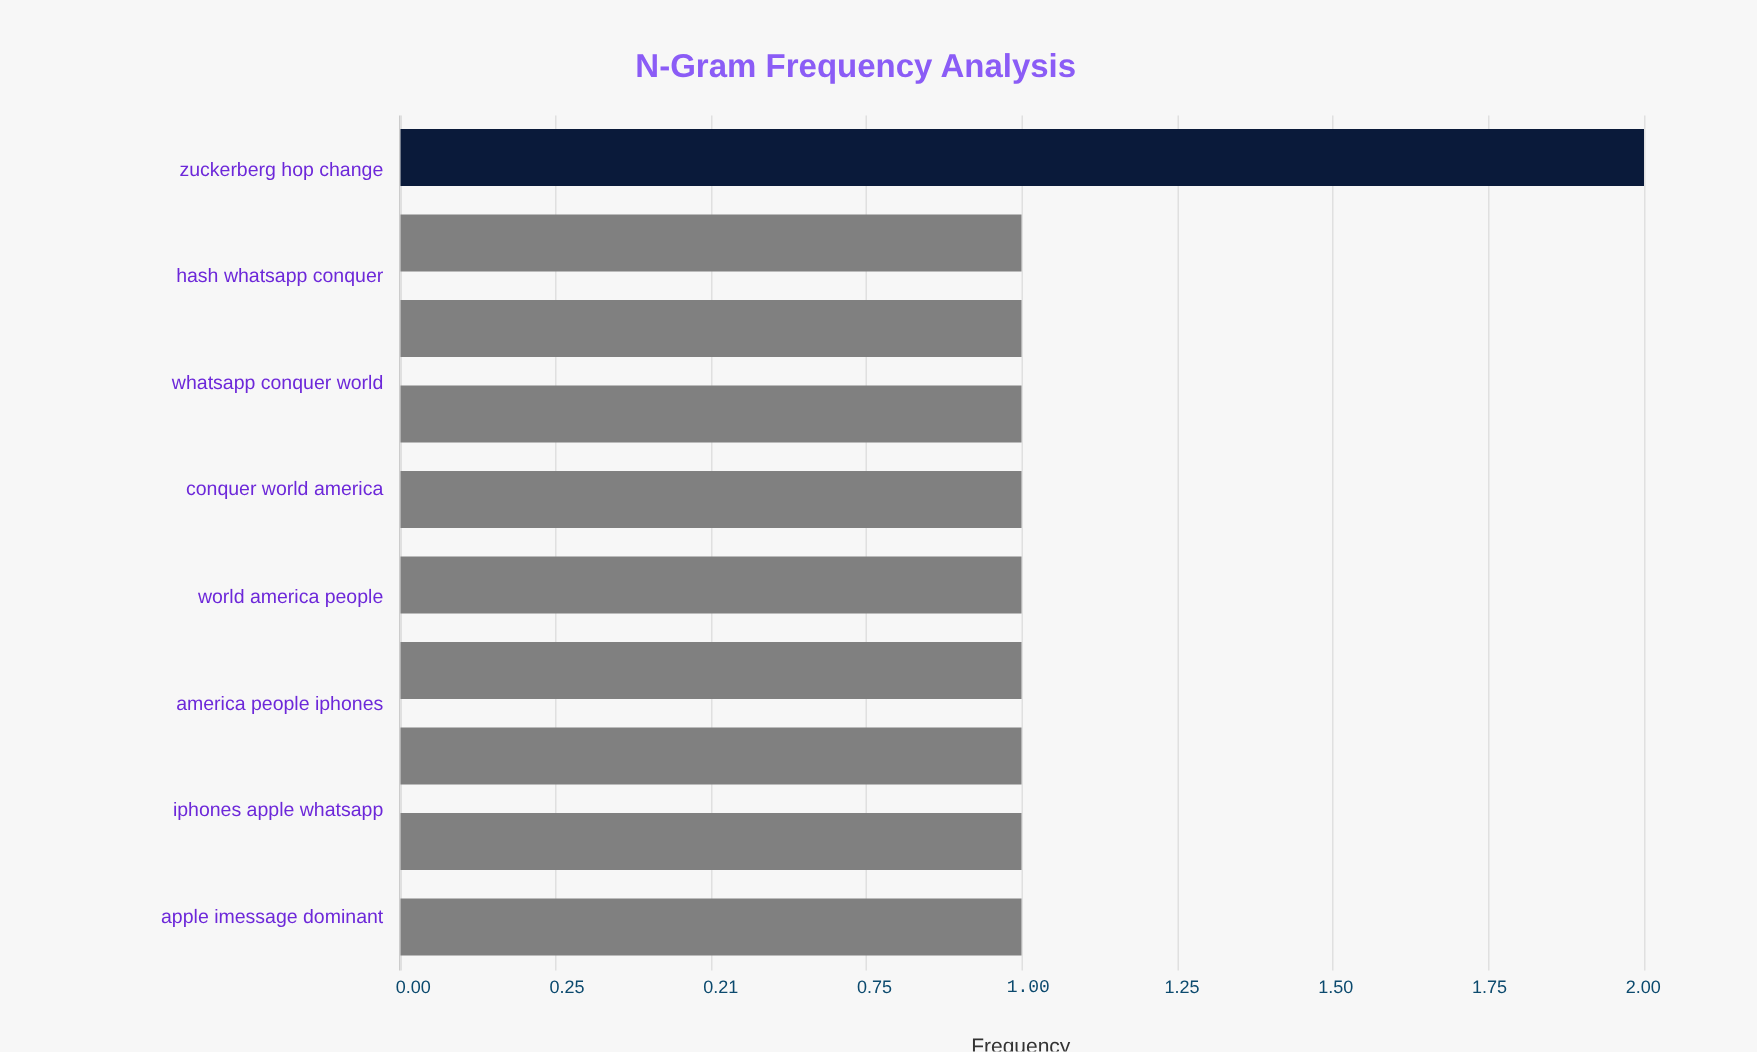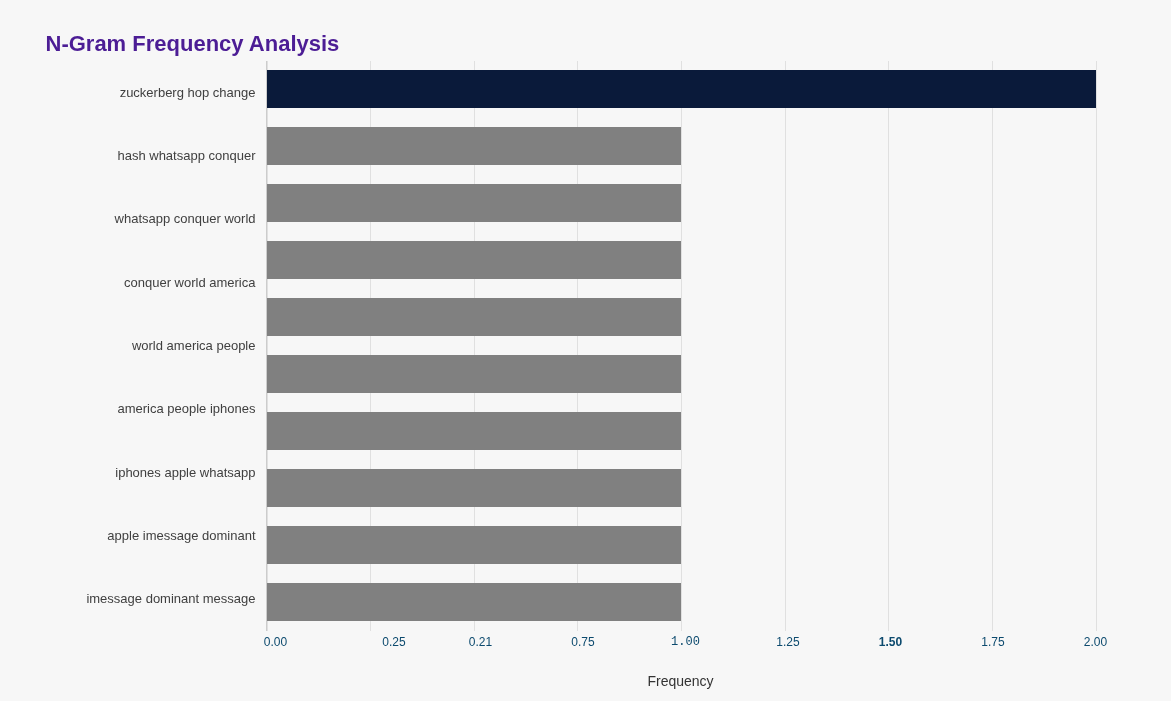--- a/index.html
+++ b/index.html
@@ -13,44 +13,44 @@
       justify-content: center;
     }
     .chart-container {
       width: 1100px;
       height: 680px;
       background: #f7f7f7;
       padding: 20px 40px 60px 10px;
       position: relative;
     }
     .chart-title {
-      text-align: left;
+      text-align: center;
       font-size: 22px;
       font-weight: bold;
-      color: #4c1d95;
-      margin-bottom: 4px;
+      color: #8b5cf6;
+      margin-bottom: 20px;
     }
     .chart-area {
       display: flex;
       flex-direction: row;
       width: 100%;
       height: 570px;
       position: relative;
     }
     .y-axis-labels {
       display: flex;
       flex-direction: column;
       justify-content: space-around;
       width: 220px;
       padding-right: 10px;
       flex-shrink: 0;
     }
     .y-label {
       font-size: 13px;
-      color: #404040;
+      color: #6d28d9;
       text-align: right;
       height: 52px;
       display: flex;
       align-items: center;
       justify-content: flex-end;
     }
     .bars-section {
       flex: 1;
       display: flex;
       flex-direction: column;
@@ -125,21 +125,20 @@
   <div class="chart-area">
     <div class="y-axis-labels" id="y-labels">
         <div class="y-label">zuckerberg hop change</div>
         <div class="y-label">hash whatsapp conquer</div>
         <div class="y-label">whatsapp conquer world</div>
         <div class="y-label">conquer world america</div>
         <div class="y-label">world america people</div>
         <div class="y-label">america people iphones</div>
         <div class="y-label">iphones apple whatsapp</div>
         <div class="y-label">apple imessage dominant</div>
-        <div class="y-label">imessage dominant message</div>
       </div>
     <div class="bars-section">
 
       <div class="grid-lines" id="grid-lines">
           <div class="grid-line" style="left: 0%;"></div>
           <div class="grid-line" style="left: 12.5%;"></div>
           <div class="grid-line" style="left: 25%;"></div>
           <div class="grid-line" style="left: 37.5%;"></div>
           <div class="grid-line" style="left: 50%;"></div>
           <div class="grid-line" style="left: 62.5%;"></div>
@@ -178,23 +177,23 @@
           </div>
           <div class="bar-row">
             <div class="bar bar-gray" style="width: 50%;"></div>
           </div>
         </div>
     </div>
   </div>
 
   <div class="x-tick-container" style="position:relative; margin-left:230px; width:calc(100% - 230px); height:20px; margin-top:4px;" id="x-ticks">
       <span class="x-tick" style="left: 0%;">0.00</span>
-      <span class="x-tick" style="left: 12.5%; margin-left: 16px;">0.25</span>
+      <span class="x-tick" style="left: 12.5%;">0.25</span>
       <span class="x-tick" style="left: 25%;">0.21</span>
       <span class="x-tick" style="left: 37.5%;">0.75</span>
       <span class="x-tick" style="left: 50%; font-family: Liberation Mono, monospace;">1.00</span>
       <span class="x-tick" style="left: 62.5%;">1.25</span>
-      <span class="x-tick" style="left: 75%; font-weight: bold;">1.50</span>
+      <span class="x-tick" style="left: 75%;">1.50</span>
       <span class="x-tick" style="left: 87.5%;">1.75</span>
       <span class="x-tick" style="left: 100%;">2.00</span>
     </div>
   <div class="x-axis-label">Frequency</div>
 </div>
 
 </body></html>

